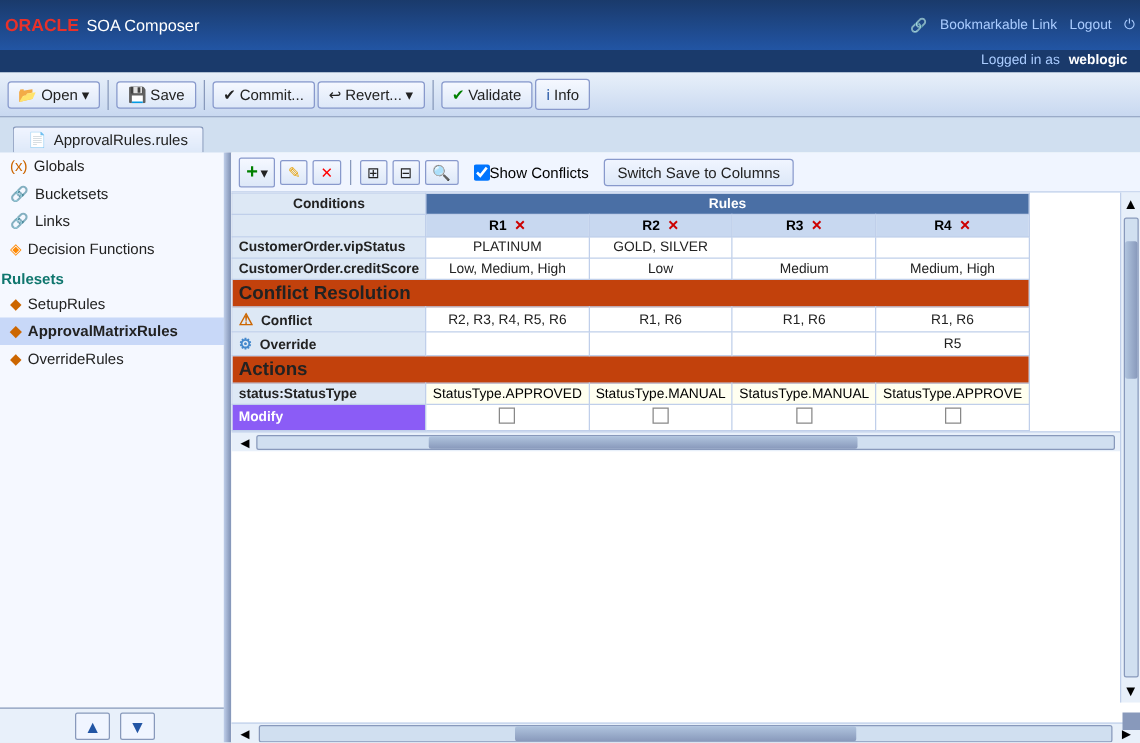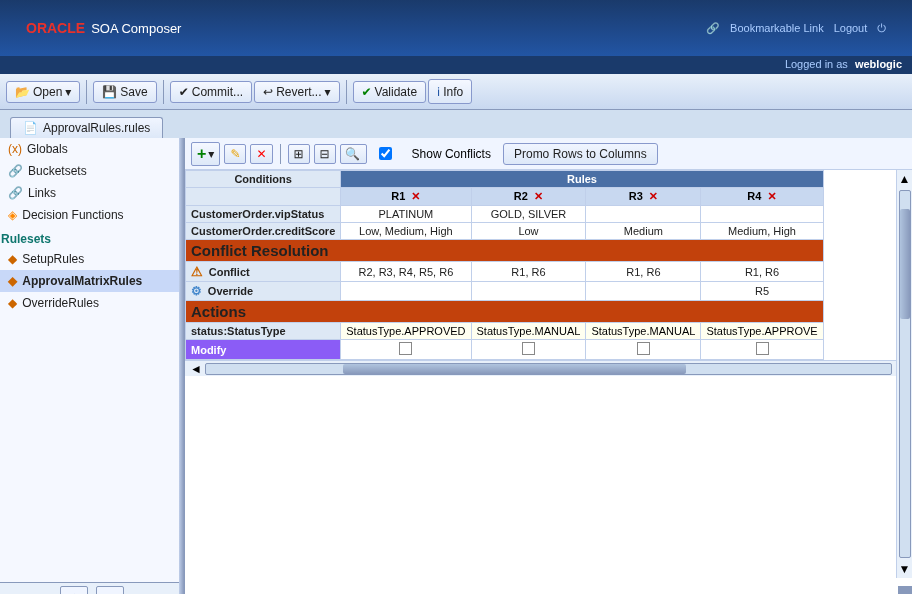--- a/index.html
+++ b/index.html
@@ -2,25 +2,25 @@
 <html><head>
   <meta charset="utf-8">
   <style>
     * { box-sizing: border-box; margin: 0; padding: 0; }
     body { font-family: Arial, sans-serif; font-size: 12px; background: #d6e4f0; width: 912px; height: 594px; overflow: hidden; }
 
     
     #topbar {
       background: linear-gradient(to bottom, #1a3a6b, #2255a4);
       color: white;
-      height: 56px;
+      height: 40px;
       display: flex;
       align-items: center;
       justify-content: space-between;
-      padding: 0 26px;
+      padding: 0 4px;
     }
     #logo { display: flex; align-items: center; gap: 6px; }
     #logo-oracle { color: #e8312a; font-weight: bold; font-size: 14px; }
     #topbar-right { display: flex; align-items: center; gap: 10px; font-size: 11px; }
     #topbar-right a { color: #aaccff; text-decoration: none; }
 
     
     #loginbar {
       background: #1a3a6b;
       color: #aaccff;
@@ -157,21 +157,21 @@
       padding: 2px 5px;
       background: linear-gradient(to bottom, #f5f8ff, #dde8f8);
       border: 1px solid #8899cc;
       border-radius: 2px;
       cursor: pointer;
       font-size: 12px;
       color: #222;
       display: flex; align-items: center; gap: 2px;
     }
     .ct-sep { width: 1px; height: 20px; background: #8899bb; margin: 0 3px; }
-    .show-conflicts-check { display: flex; align-items: center; gap: 20px; margin-left: 8px; font-size: 12px; }
+    .show-conflicts-check { display: flex; gap: 0; margin-left: 8px; font-size: 12px; }
     .switch-btn {
       margin-left: 8px;
       padding: 3px 10px;
       background: linear-gradient(to bottom, #f0f5ff, #dde8f8);
       border: 1px solid #8899cc;
       border-radius: 3px;
       cursor: pointer;
       font-size: 12px;
       color: #222;
     }
@@ -415,21 +415,21 @@
       <div class="ct-btn">
         <span>⊟</span>
       </div>
       <div class="ct-btn">
         <span>🔍</span>
       </div>
       <div class="show-conflicts-check">
         <input type="checkbox" checked="" style="">
         <span>Show Conflicts</span>
       </div>
-      <div class="switch-btn">Promo Rows to Columns</div>
+      <div class="switch-btn">Switch Save to Columns</div>
     </div>
 
     <div id="table-area">
       <table class="rules-table">
         <thead>
           <tr>
             <th class="col-label">
               <span>Conditions</span>
             </th>
             <th class="header-rules" colspan="4">

